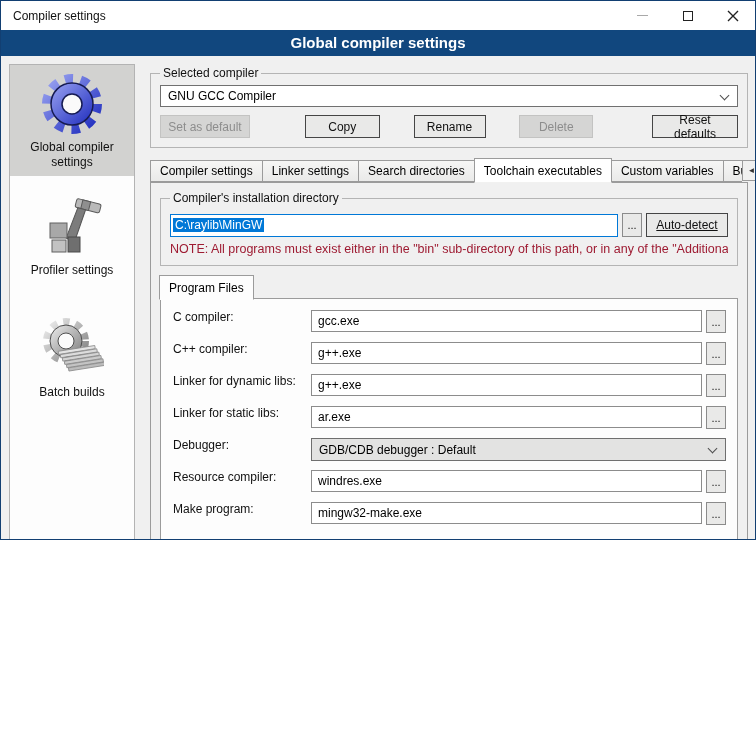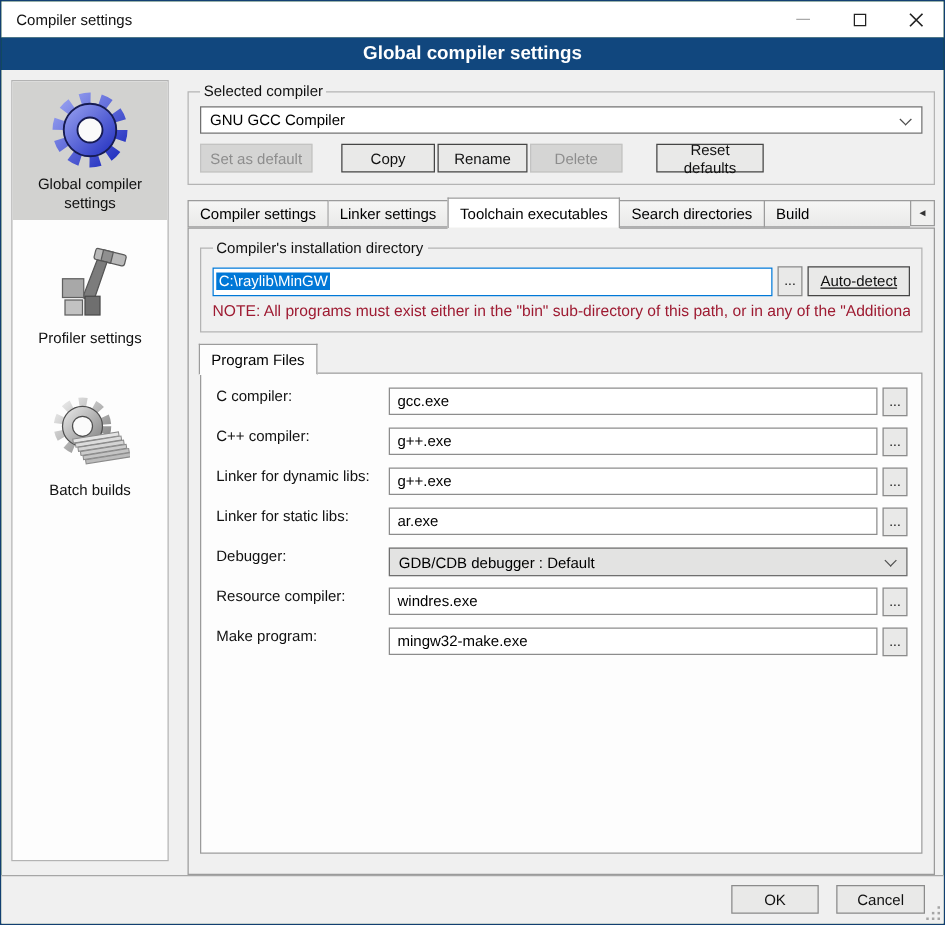--- a/index.html
+++ b/index.html
@@ -1,17 +1,17 @@
 <!DOCTYPE html>
 <html><head>
 <meta charset="utf-8">
 <style>
   html,body{margin:0;padding:0;background:#fff;font-family:"Liberation Sans",sans-serif;}
   *{box-sizing:border-box;}
-  .window{width:756px;height:740px;border:1px solid #123f72;background:#14532d;position:relative;overflow:hidden;}
+  .window{width:756px;height:540px;border:1px solid #123f72;background:#84cc16;position:relative;overflow:hidden;}
   
   .titlebar{height:29px;background:#ffffff;display:flex;align-items:center;}
   .title-text{font-size:12px;color:#111;padding-left:12px;flex:1;}
   .wbtn{width:45px;height:29px;display:flex;align-items:center;justify-content:center;cursor:default;}
   .min-glyph{width:11px;height:1px;background:#a9a9a9;}
   .max-glyph{width:10px;height:10px;border:1px solid #222;}
   
   .banner{height:26px;background:#11477e;color:#fff;font-size:15px;font-weight:bold;text-align:center;line-height:26px;}
   
   .body{position:relative;height:683px;background:#f0f0f0;}
@@ -26,21 +26,21 @@
   .content{position:absolute;left:149px;top:10px;right:7px;}
   fieldset{border:1px solid #b4b4b4;padding:5px 9px 9px;margin:0;min-inline-size:0;}
   legend{font-size:12px;padding:0 3px;color:#111;}
   
   .combo{height:22px;border:1px solid #707070;background:#fff;display:flex;align-items:center;padding:0 22px 0 7px;font-size:12px;position:relative;}
   .chev{position:absolute;right:9px;top:6px;width:7px;height:7px;border-right:1.4px solid #4e4e4e;border-bottom:1.4px solid #4e4e4e;transform:rotate(45deg);}
   
   .btn{font-size:12px;color:#111;display:inline-flex;align-items:center;justify-content:center;background:#e9e9e8;border:1px solid #454545;height:23px;cursor:default;}
   .btn.soft{border-color:#8b8b8b;}
   .btn.disabled{background:#d5d5d4;border-color:#c3c3c2;color:#8d8d8d;}
-  .sc-btns{display:flex;justify-content:flex-start;margin-top:8px;align-items:center;}
+  .sc-btns{display:flex;justify-content:space-between;margin-top:8px;align-items:center;}
   .sc-btns .b-default{width:90px;margin-right:23px;}
   .sc-btns .b-copy{width:75px;}
   .sc-btns .b-rename{width:72px;margin-left:2px;}
   .sc-btns .b-delete{width:74px;margin-left:2px;}
   .sc-btns .b-reset{width:86px;margin-left:27px;}
   
   .tabs{display:flex;align-items:flex-end;margin-top:10px;position:relative;z-index:2;}
   .tab{height:22px;line-height:21px;padding:0 9px;background:linear-gradient(#f6f6f5,#eaeae9);border:1px solid #9b9b9b;border-left:none;font-size:12px;white-space:nowrap;cursor:default;}
   .tab:first-child{border-left:1px solid #9b9b9b;}
   .tab.selected{height:25px;line-height:25px;background:#ffffff;border-left:1px solid #9b9b9b;margin-left:-1px;border-bottom:1px solid #f1f1f0;margin-bottom:-1px;position:relative;z-index:3;}
@@ -159,22 +159,23 @@
           <button class="btn b-copy">Copy</button>
           <button class="btn b-rename">Rename</button>
           <button class="btn disabled b-delete">Delete</button>
           <button class="btn b-reset">Reset defaults</button>
         </div>
       </fieldset>
 
       <div class="tabs">
         <div class="tab">Compiler settings</div>
         <div class="tab">Linker settings</div>
+        <div class="tab">Search directories</div>
         <div class="tab selected">Toolchain executables</div>
-        <div class="tab">Search directories</div>
+        <div class="tab">Custom variables</div>
         <div class="tab clip">Build</div>
         <div class="tabscroll">
           <div class="tsbtn">
               <span>◄</span>
             </div>
 
         </div>
       </div>
 
       <div class="tabpanel">

